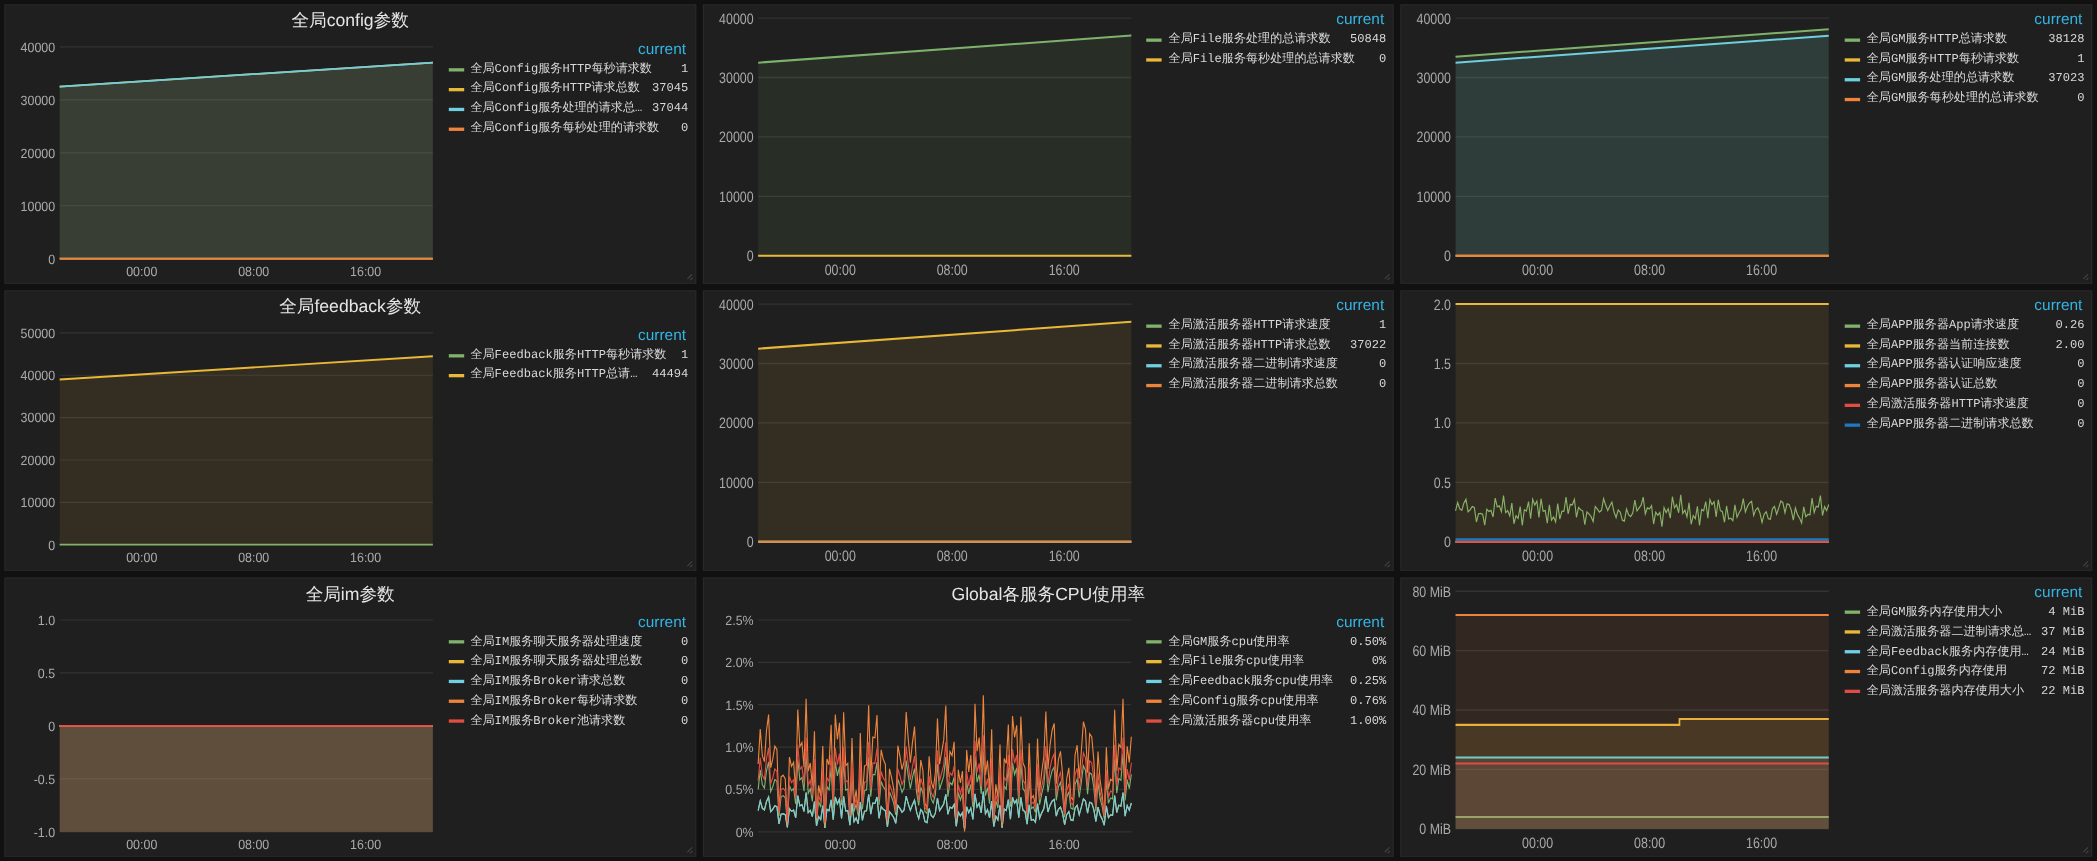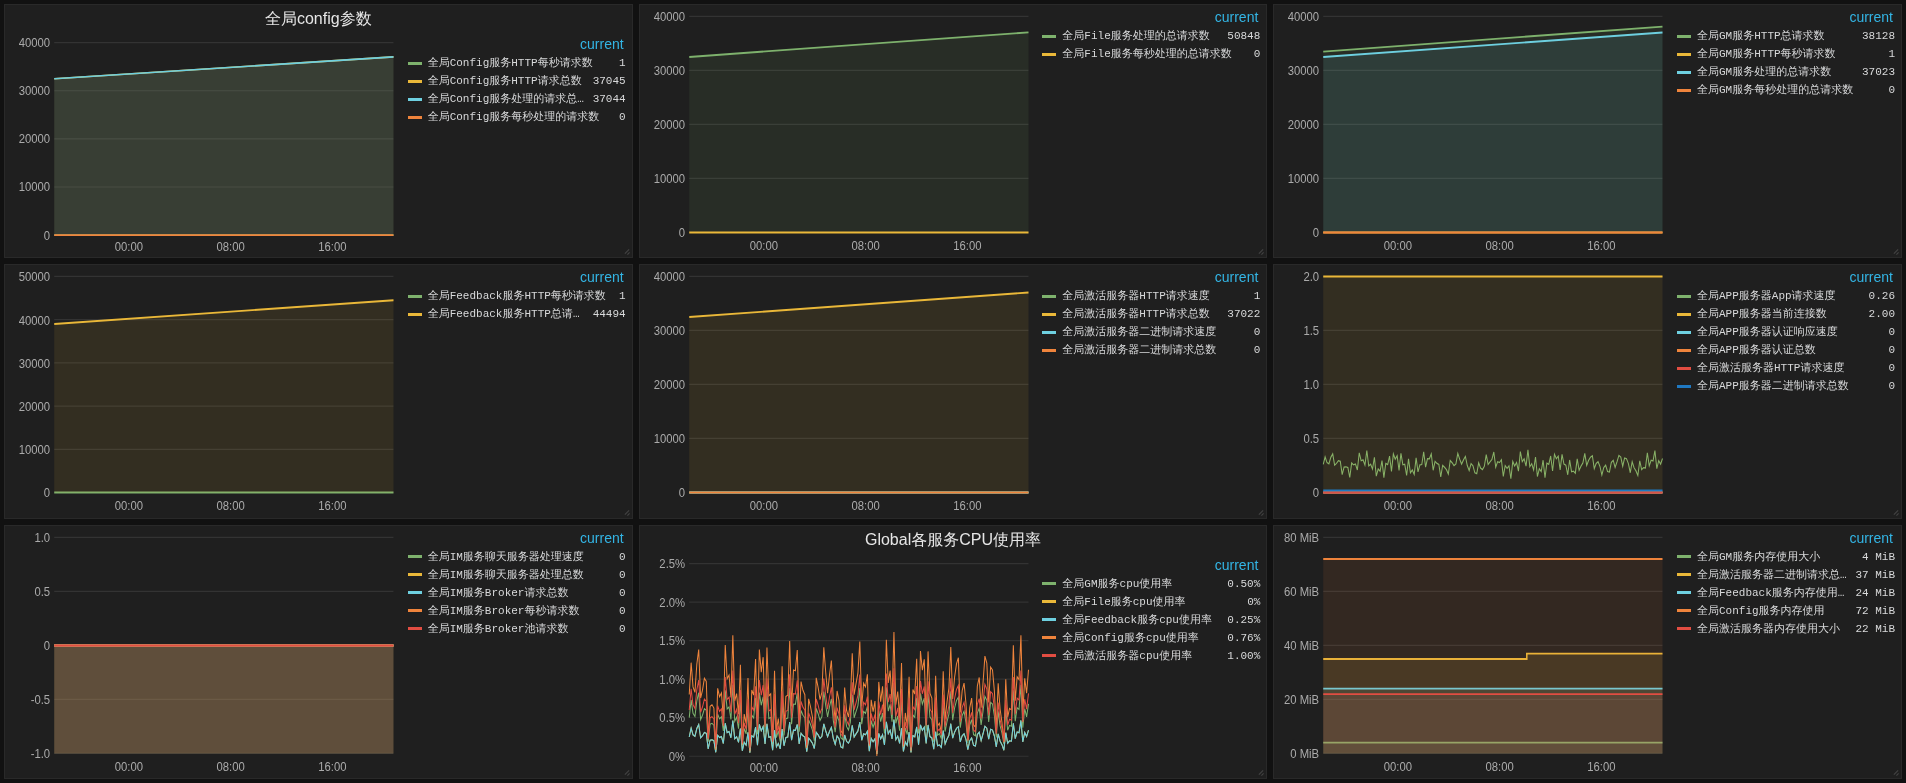--- a/index.html
+++ b/index.html
@@ -243,20 +243,21 @@
           <div class="legend-row">
             <span class="legend-color" style="background: rgb(239, 132, 60);"></span>
             <span class="legend-label">全局GM服务每秒处理的总请求数</span>
             <span class="legend-value">0</span>
           </div>
         </div>
       </div>
       <div class="resize-handle"></div>
     </div>
     <div class="panel">
+      <div class="panel-title">全局feedback参数</div>
       <div class="panel-body">
         <div class="chart-area">
           <svg class="chart" viewBox="0 0 380 200" preserveAspectRatio="none">
             <line class="grid-line" x1="44" x2="374" y1="180" y2="180"></line>
             <text x="40" y="184" text-anchor="end" fill="#aaa" font-size="11">0</text>
             <line class="grid-line" x1="44" x2="374" y1="145.2" y2="145.2"></line>
             <text x="40" y="149.2" text-anchor="end" fill="#aaa" font-size="11">10000</text>
             <line class="grid-line" x1="44" x2="374" y1="110.39999999999999" y2="110.39999999999999"></line>
             <text x="40" y="114.39999999999999" text-anchor="end" fill="#aaa" font-size="11">20000</text>
             <line class="grid-line" x1="44" x2="374" y1="75.60000000000001" y2="75.60000000000001"></line>
@@ -403,20 +404,21 @@
           <div class="legend-row">
             <span class="legend-color" style="background: rgb(31, 120, 193);"></span>
             <span class="legend-label">全局APP服务器二进制请求总数</span>
             <span class="legend-value">0</span>
           </div>
         </div>
       </div>
       <div class="resize-handle"></div>
     </div>
     <div class="panel">
+      <div class="panel-title">全局im参数</div>
       <div class="panel-body">
         <div class="chart-area">
           <svg class="chart" viewBox="0 0 380 200" preserveAspectRatio="none">
             <line class="grid-line" x1="44" x2="374" y1="180" y2="180"></line>
             <text x="40" y="184" text-anchor="end" fill="#aaa" font-size="11">-1.0</text>
             <line class="grid-line" x1="44" x2="374" y1="136.5" y2="136.5"></line>
             <text x="40" y="140.5" text-anchor="end" fill="#aaa" font-size="11">-0.5</text>
             <line class="grid-line" x1="44" x2="374" y1="93" y2="93"></line>
             <text x="40" y="97" text-anchor="end" fill="#aaa" font-size="11">0</text>
             <line class="grid-line" x1="44" x2="374" y1="49.5" y2="49.5"></line>

